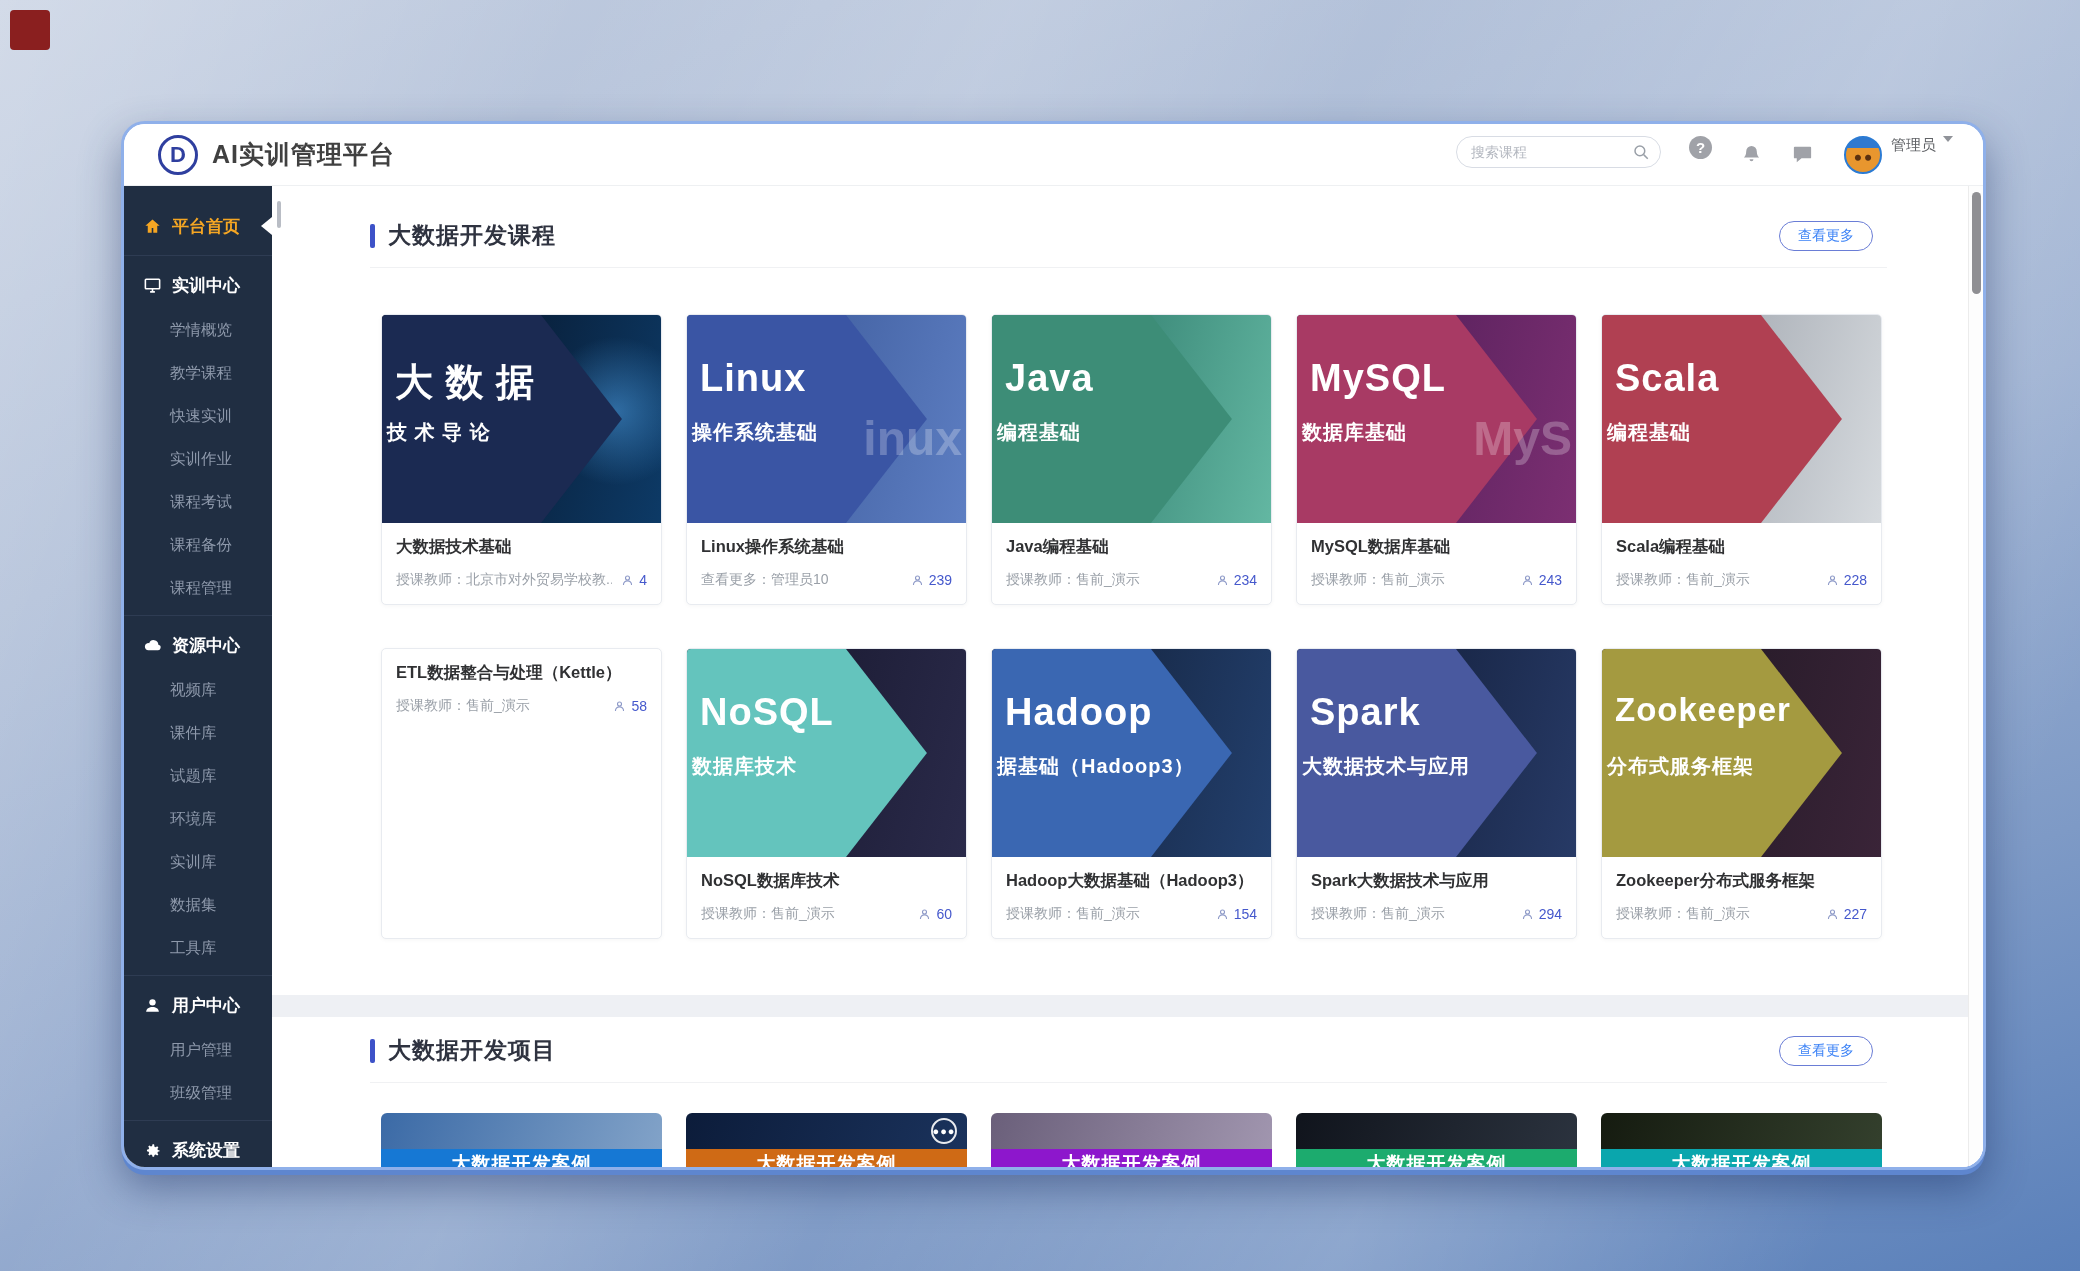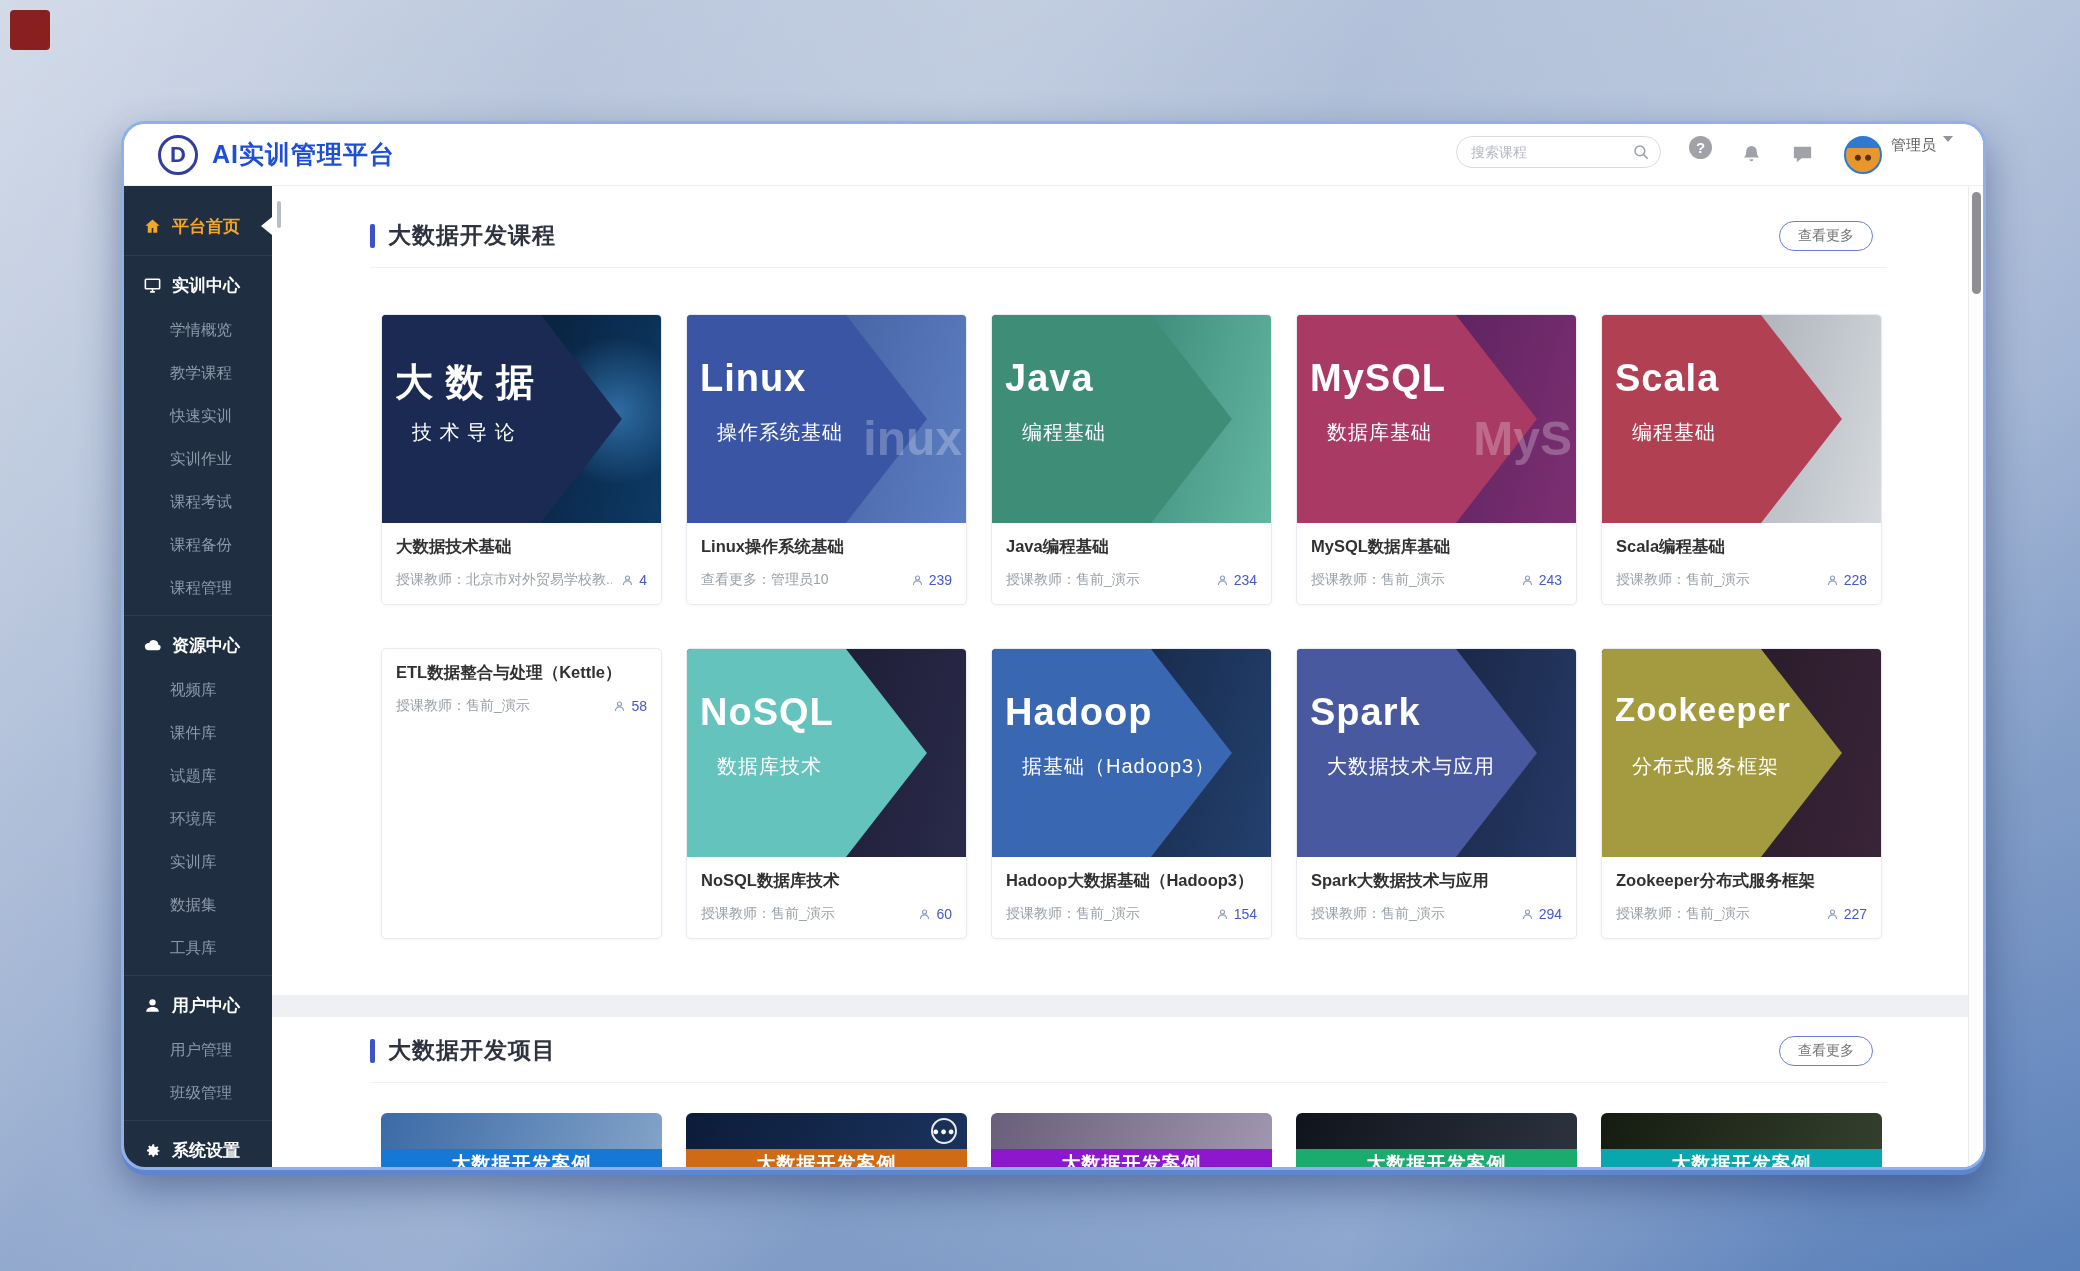--- a/index.html
+++ b/index.html
@@ -22,21 +22,21 @@
     background:#fff; border-radius:24px; border:3px solid #8fb0ea;
     box-shadow: 0 6px 0 -1px #5e86cf, 0 18px 40px rgba(25,45,95,.45);
     overflow:hidden; display:flex; flex-direction:column;
   }
 
   
   .app-header { height:62px; flex:0 0 62px; background:#fff; display:flex; align-items:center;
     padding:0 30px 0 34px; border-bottom:1px solid #eef0f2; position:relative; z-index:5; }
   .logo { width:40px; height:40px; border-radius:50%; border:3px solid #2f3f9f; color:#2f3f9f;
     display:flex; align-items:center; justify-content:center; font-weight:bold; font-size:22px; }
-  .app-title { margin-left:14px; font-size:25px; font-weight:bold; color:#1d4ed8; letter-spacing:1px; }
+  .app-title { margin-left:14px; font-size:25px; font-weight:bold; color:#404040; letter-spacing:1px; }
   .header-right { margin-left:auto; display:flex; }
   .search-box { position:relative; width:205px; }
   .search-box input { width:205px; height:32px; border:1px solid #d8dce4; border-radius:16px;
     padding:0 36px 0 14px; font-size:14px; color:#606266; outline:none; background:#fff;
     font-family:"Liberation Sans","DejaVu Sans",sans-serif; }
   .search-box input::placeholder { color:#b4b8c0; }
   .search-icon { position:absolute; right:11px; top:7px; cursor:pointer; }
   .hdr-icon { margin-left:28px; cursor:pointer; display:flex; align-items:center; justify-content:center; }
   .help-icon { width:23px; height:23px; border-radius:50%; background:#a0a2a8; color:#fff;
     font-size:15px; font-weight:bold; }
@@ -67,39 +67,39 @@
     font-size:15.5px; cursor:pointer; }
 
   
   .main { flex:1; background:#eef0f4; position:relative; overflow:hidden; }
   .section { background:#fff; }
   .section-courses { padding:34px 0 56px; }
   .section-projects { margin-top:22px; padding:18px 0 180px; }
   .sec-head { margin:0 110px 0 98px; display:flex; align-items:center; }
   .accent-bar { width:5px; height:24px; background:#3d52c8; border-radius:2px; margin-right:13px; }
   .sec-title { font-size:23px; color:#2f3340; font-weight:600; letter-spacing:1px; }
-  .more-btn { margin-left:auto; border:1px solid #6a7dd6; color:#737373; background:#fff;
+  .more-btn { margin-left:auto; border:1px solid #6a7dd6; color:#3b82f6; background:#fff;
     border-radius:16px; padding:5px 18px; font-size:14px; cursor:pointer;
     font-family:Liberation Sans, sans-serif;text-align:right; }
   .sec-divider { height:1px; background:#f0f1f3; margin:16px 96px 0 98px; }
 
   .grid { margin:46px 0 0 109px; display:grid; grid-template-columns:repeat(5, 281px);
     column-gap:24px; row-gap:43px; }
   .grid.projects { margin-top:30px; }
 
   .course-card { width:281px; background:#fff; border:1px solid #e8ebf0; border-radius:5px;
     overflow:hidden; box-shadow:0 1px 4px rgba(0,0,0,.04); cursor:pointer; }
   .course-img { position:relative; height:208px; overflow:hidden;
     background:linear-gradient(105deg, var(--bg1), var(--bg2)); }
   .glow { position:absolute; right:-30px; top:10%; width:150px; height:150px; border-radius:50%;
     background:radial-gradient(circle, rgba(90,180,255,.45), rgba(90,180,255,0) 70%); }
   .arrow { position:absolute; inset:0; clip-path:polygon(0 0, 57% 0, 86% 50%, 57% 100%, 0 100%); }
   .ov-title { position:absolute; left:13px; top:42px; color:#fff; font-size:38px; font-weight:bold;
     letter-spacing:1px; white-space:nowrap; }
-  .ov-sub { position:absolute; left:30px; top:104px; color:#fff; font-size:20px; font-weight:400;
+  .ov-sub { position:absolute; left:5px; top:104px; color:#fff; font-size:20px; font-weight:700;
     white-space:nowrap; letter-spacing:1px; }
   .watermark { position:absolute; right:4px; top:96px; color:rgba(255,255,255,.25); font-size:48px;
     font-weight:bold; }
   .card-foot { padding:13px 14px 15px; }
   .course-title { font-size:16.5px; color:#303133; font-weight:600; white-space:nowrap; overflow:hidden; }
   .meta-row { margin-top:13px; display:flex; align-items:center; }
   .teacher { flex:1; font-size:14px; color:#9aa0a8; white-space:nowrap; overflow:hidden; }
   .count-wrap { flex:0 0 auto; display:flex; align-items:center; margin-left:8px; }
   .count-num { font-size:14px; color:#4558cc; margin-left:4px; }
 

